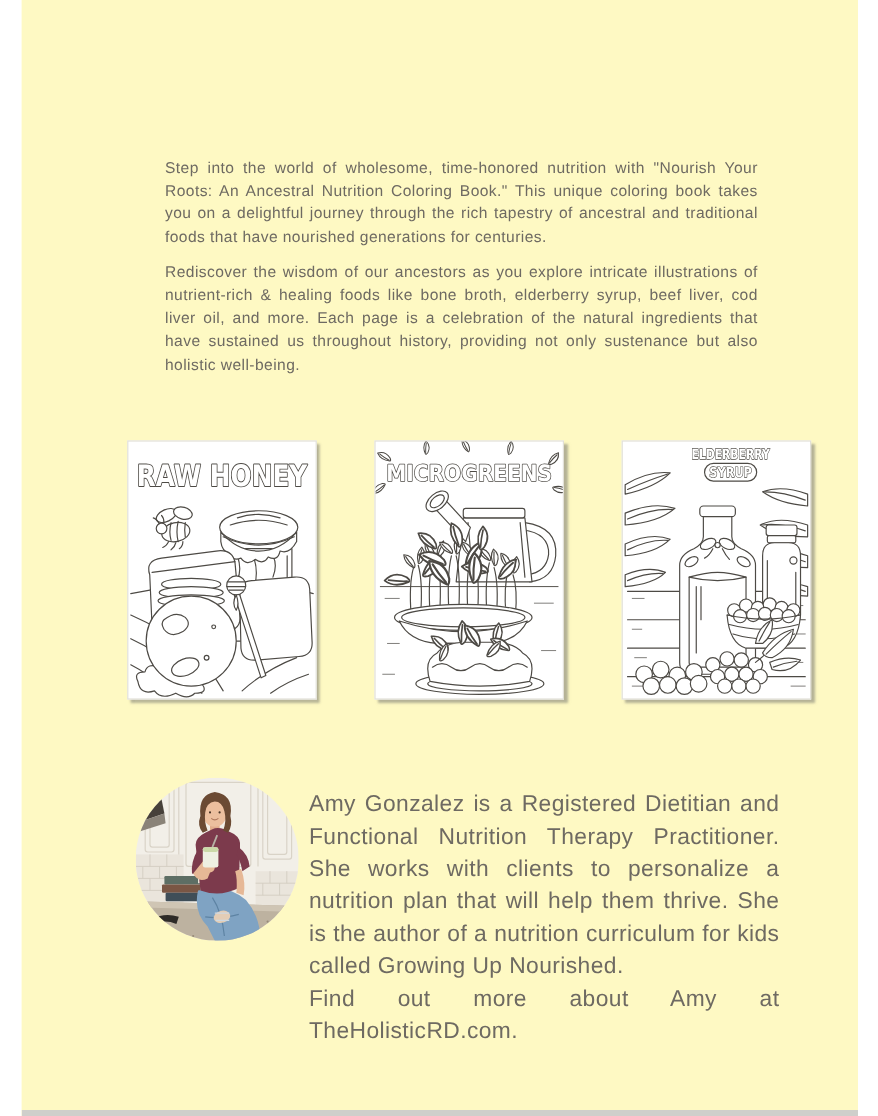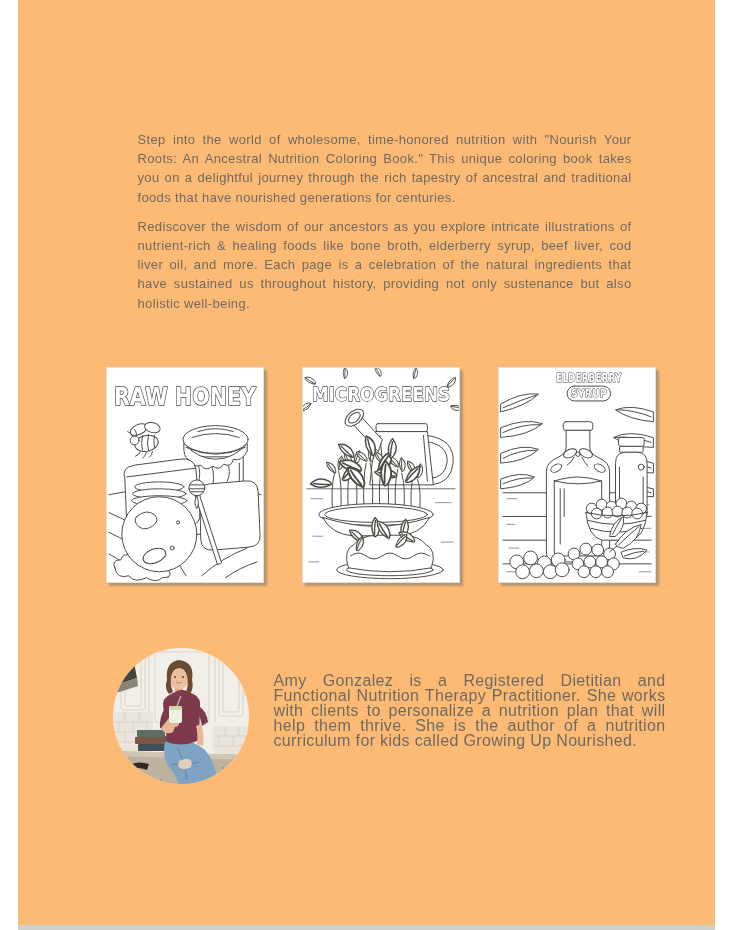--- a/index.html
+++ b/index.html
@@ -1,44 +1,44 @@
 <!DOCTYPE html>
 <html><head>
 <meta charset="utf-8">
 <style>
   html,body { margin:0; padding:0; background:#ffffff; }
   .page {
     position:relative; width:697px; height:930px; margin:0 auto;
-    background:#fdba74; overflow:hidden;
+    background:#fef9c3; overflow:hidden;
     font-family:"Liberation Sans", sans-serif; color:#6e6a62;
   }
   .intro {
     position:absolute; left:120px; top:130px; width:494px;
     font-size:13px; line-height:19.2px; letter-spacing:0.35px;
     text-align:justify;
   }
   .intro p { margin:0 0 10px 0; }
   .pages-row {
-    position:absolute; left:88px; top:367px; display:flex; gap:38px;
+    position:absolute; left:88px; top:367px; display:flex; gap:48px;
   }
   .card {
     margin:0; width:158px; height:216px; box-sizing:border-box;
     background:#ffffff; border:1px solid #e2e0d8;
     box-shadow:3px 3px 2px rgba(120,120,112,0.55);
   }
   .card svg { display:block; width:100%; height:100%; }
   .author-photo {
     position:absolute; left:95px; top:648px; width:136px; height:136px;
     border-radius:50%; overflow:hidden;
   }
   .author-photo svg { display:block; width:100%; height:100%; }
   .bio {
     position:absolute; left:240px; top:657px; width:392px;
-    font-size:16px; line-height:15px; letter-spacing:0.35px;
-    text-align:justify; margin:16px;
+    font-size:19px; line-height:27px; letter-spacing:0.35px;
+    text-align:justify; margin:0;
   }
   .bottom-bar {
     position:absolute; left:0; bottom:0; width:100%; height:5px;
     background:#cfcfcb;
   }
   
   .ln { fill:none; stroke:#4d4a45; stroke-width:1; stroke-linecap:round; stroke-linejoin:round; }
   .wf { fill:#ffffff; stroke:#4d4a45; stroke-width:1; stroke-linecap:round; stroke-linejoin:round; }
   .ot { fill:#ffffff; stroke:#4d4a45; paint-order:stroke; stroke-linejoin:round;
         font-family:"DejaVu Sans", sans-serif; font-weight:bold; }
@@ -395,16 +395,16 @@
         <rect x="56" y="58" width="13" height="4" rx="2" fill="#cbd9a8"></rect>
         <ellipse cx="66" cy="30" rx="10" ry="11" fill="#ecbf9e"></ellipse>
         <path d="M54,32 Q52,14 66,12 Q82,14 79,32 Q81,40 77,46 L73,44 Q76,36 74,28 Q72,20 66,20 Q59,21 58,29 Q57,37 60,44 L56,46 Q51,40 54,32 Z" fill="#6b4a33"></path>
         <circle cx="62" cy="29" r="0.9" fill="#4a3527"></circle>
         <circle cx="70" cy="29" r="0.9" fill="#4a3527"></circle>
         <path d="M63,34 Q66,36.5 69,34" stroke="#b07a5e" stroke-width="0.9" fill="none"></path>
       </g>
     </svg>
   </div>
 
-  <p class="bio"><span>Amy Gonzalez is a Registered Dietitian and Functional Nutrition Therapy Practitioner. She works with clients to personalize a nutrition plan that will help them thrive. She is the author of a nutrition curriculum for kids called Growing Up Nourished.</span><br></p>
+  <p class="bio"><span>Amy Gonzalez is a Registered Dietitian and Functional Nutrition Therapy Practitioner. She works with clients to personalize a nutrition plan that will help them thrive. She is the author of a nutrition curriculum for kids called Growing Up Nourished.</span><br><span>Find out more about Amy at TheHolisticRD.com.</span></p>
 
   <div class="bottom-bar"></div>
 </div>
 
 </body></html>

